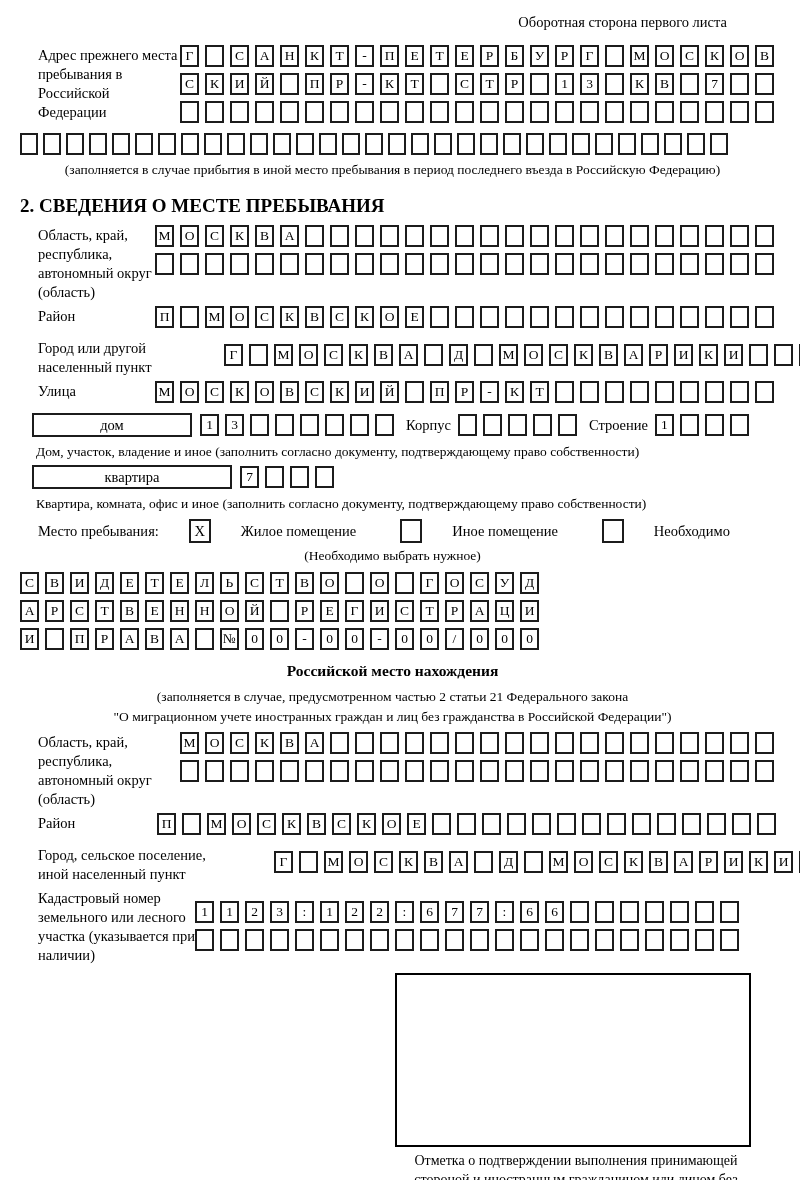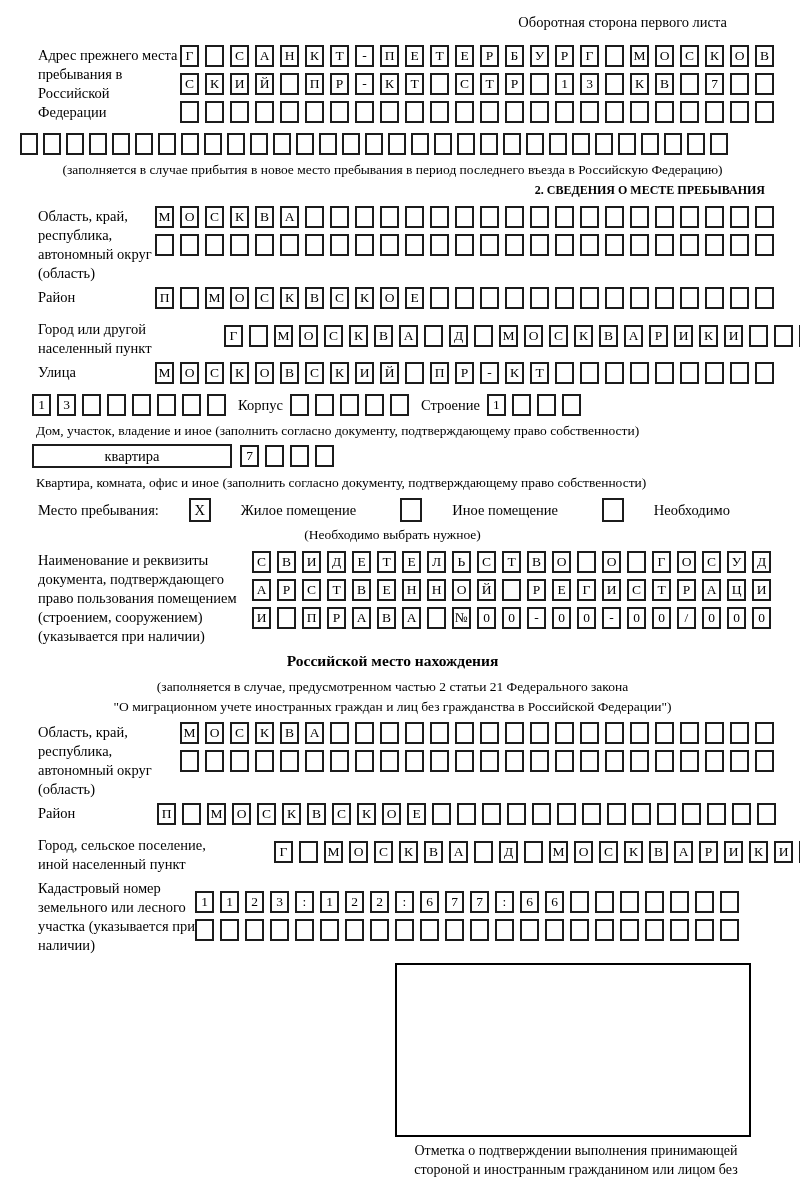--- a/index.html
+++ b/index.html
@@ -34,21 +34,21 @@
     font-size:13.5px; line-height:18px; text-align:center; background:#fff;
     flex-shrink:0;
   }
   .cells.tight { gap:5px; }
   .cells.tight .cell { width:14px; }
 
   .caption { font-size:13.5px; line-height:18px; margin-bottom:2px; }
   .caption.center { text-align:center; }
   .caption.indent { padding-left:16px; }
 
-  .section-title { text-align:right; font-weight:bold; font-size:12px; margin:4px 0 8px 0; }
+  .section-title { text-align:left; font-weight:bold; font-size:19px; margin:16px 0 8px 0; }
   .sub-title { text-align:center; font-weight:bold; font-size:15.5px; margin:6px 0 8px 0; }
 
   .house-row { display:flex; align-items:center; margin:4px 0 6px 0; padding-left:12px; }
   .wide-box {
     box-sizing:border-box; width:160px; height:24px; border:2px solid #1c1c1c;
     text-align:center; font-size:14.5px; line-height:20px; margin-right:8px; flex-shrink:0;
   }
   .wide-box.wider { width:200px; }
   .inline-label { font-size:14.5px; margin:0 7px 0 12px; white-space:nowrap; }
   .house-row .cells { margin-bottom:0; }
@@ -184,21 +184,21 @@
       <span class="cell">&nbsp;</span>
       <span class="cell">&nbsp;</span>
       <span class="cell">&nbsp;</span>
       <span class="cell">&nbsp;</span>
       <span class="cell">&nbsp;</span>
       <span class="cell">&nbsp;</span>
       <span class="cell">&nbsp;</span>
       <span class="cell">&nbsp;</span>
       <span class="cell">&nbsp;</span>
     </div>
-  <div class="caption center">(заполняется в случае прибытия в новое место пребывания в период последнего въезда в Российскую Федерацию)</div>
+  <div class="caption center">(заполняется в случае прибытия в иной место пребывания в период последнего въезда в Российскую Федерацию)</div>
 
   <div class="section-title">2. СВЕДЕНИЯ О МЕСТЕ ПРЕБЫВАНИЯ</div>
 
   <div class="block">
     <div class="label w135">Область, край, республика, автономный округ (область)</div>
     <div class="grid-col">
       <div class="cells">
           <span class="cell">М</span>
           <span class="cell">О</span>
           <span class="cell">С</span>
@@ -341,20 +341,21 @@
         <span class="cell">&nbsp;</span>
         <span class="cell">&nbsp;</span>
         <span class="cell">&nbsp;</span>
         <span class="cell">&nbsp;</span>
         <span class="cell">&nbsp;</span>
         <span class="cell">&nbsp;</span>
       </div>
   </div>
 
   <div class="house-row">
+    <div class="wide-box">дом</div>
     <div class="cells">
         <span class="cell">1</span>
         <span class="cell">3</span>
         <span class="cell">&nbsp;</span>
         <span class="cell">&nbsp;</span>
         <span class="cell">&nbsp;</span>
         <span class="cell">&nbsp;</span>
         <span class="cell">&nbsp;</span>
         <span class="cell">&nbsp;</span>
       </div>
@@ -392,21 +393,20 @@
     <span class="checkbox">X</span>
     <span class="opt-label">Жилое помещение</span>
     <span class="checkbox"></span>
     <span class="opt-label">Иное помещение</span>
     <span class="checkbox"></span>
     <span class="opt-label">Необходимо</span>
   </div>
   <div class="caption center">(Необходимо выбрать нужное)</div>
 
   <div class="block" style="margin-top:6px;">
-    <div class="label w232">Наименование и реквизиты документа, подтверждающего право пользования помещением (строением, сооружением) (указывается при наличии)</div>
     <div class="grid-col doc-grid">
       <div class="cells">
           <span class="cell">С</span>
           <span class="cell">В</span>
           <span class="cell">И</span>
           <span class="cell">Д</span>
           <span class="cell">Е</span>
           <span class="cell">Т</span>
           <span class="cell">Е</span>
           <span class="cell">Л</span>

